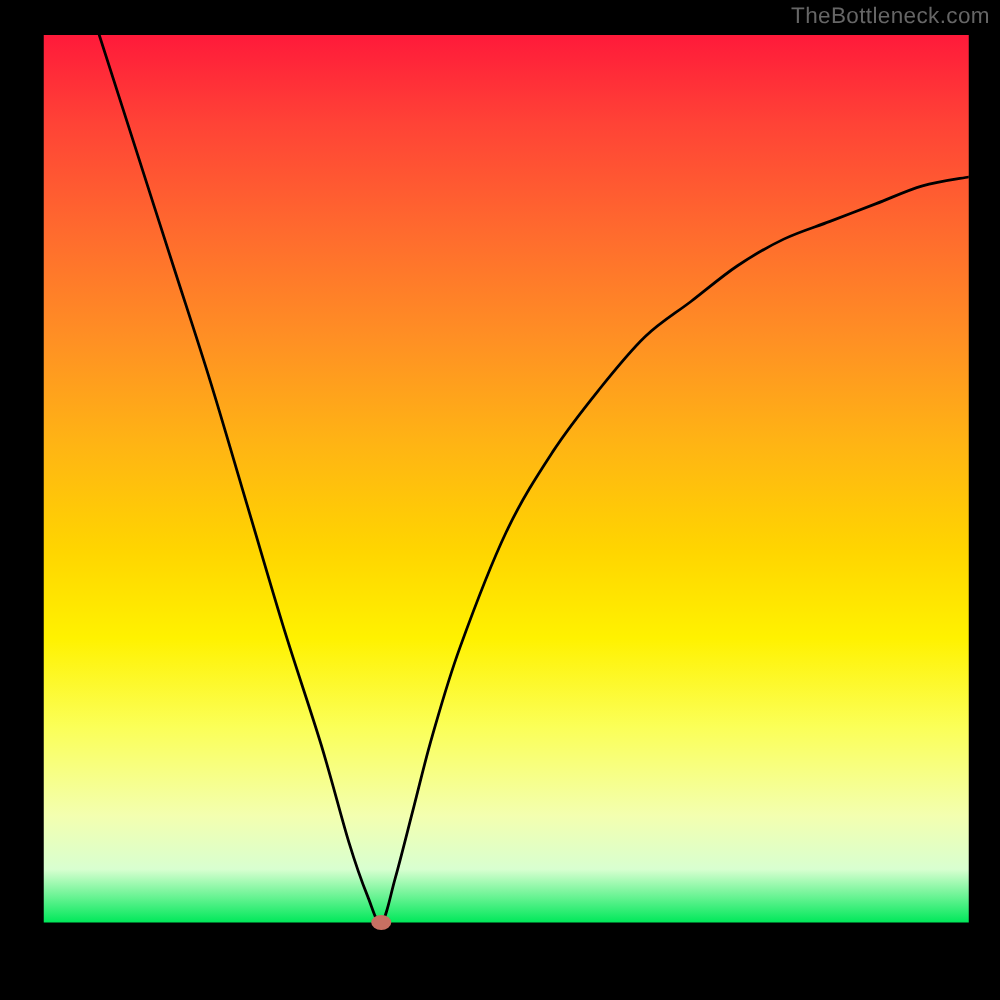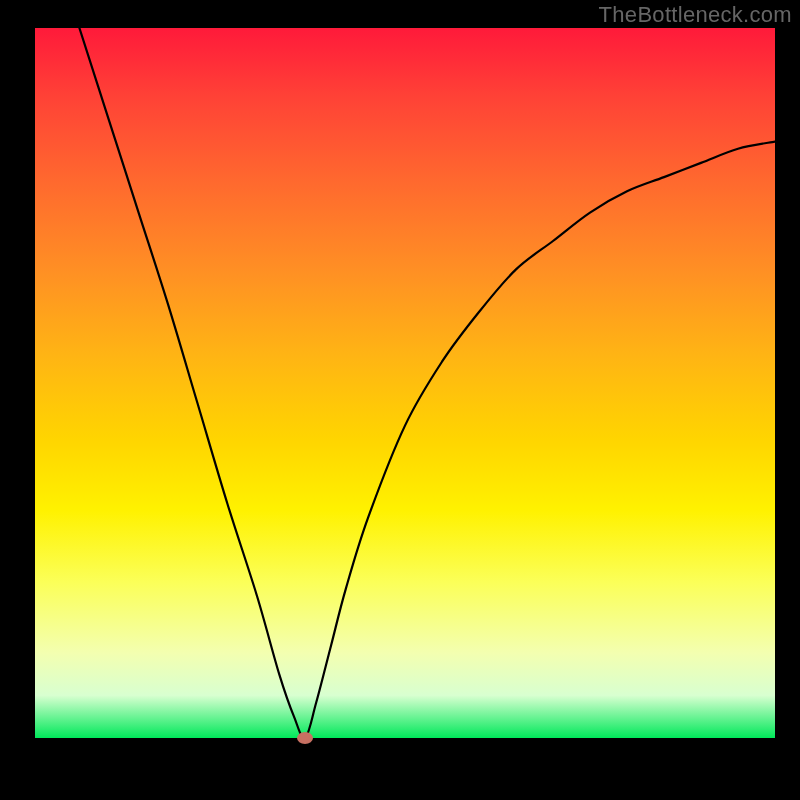--- a/index.html
+++ b/index.html
@@ -9,21 +9,21 @@
     background: #000;
     position: relative;
     font-family: Arial, Helvetica, sans-serif;
     overflow: hidden;
   }
   .watermark {
     position: absolute;
     top: 2px;
     right: 8px;
     color: #666;
-    font-size: 22px;
+    font-size: 18px;
     font-weight: normal;
     letter-spacing: 0.3px;
     z-index: 10;
   }
   .plot-area {
     position: absolute;
     left: 35px;
     top: 28px;
     width: 740px;
     height: 710px;

